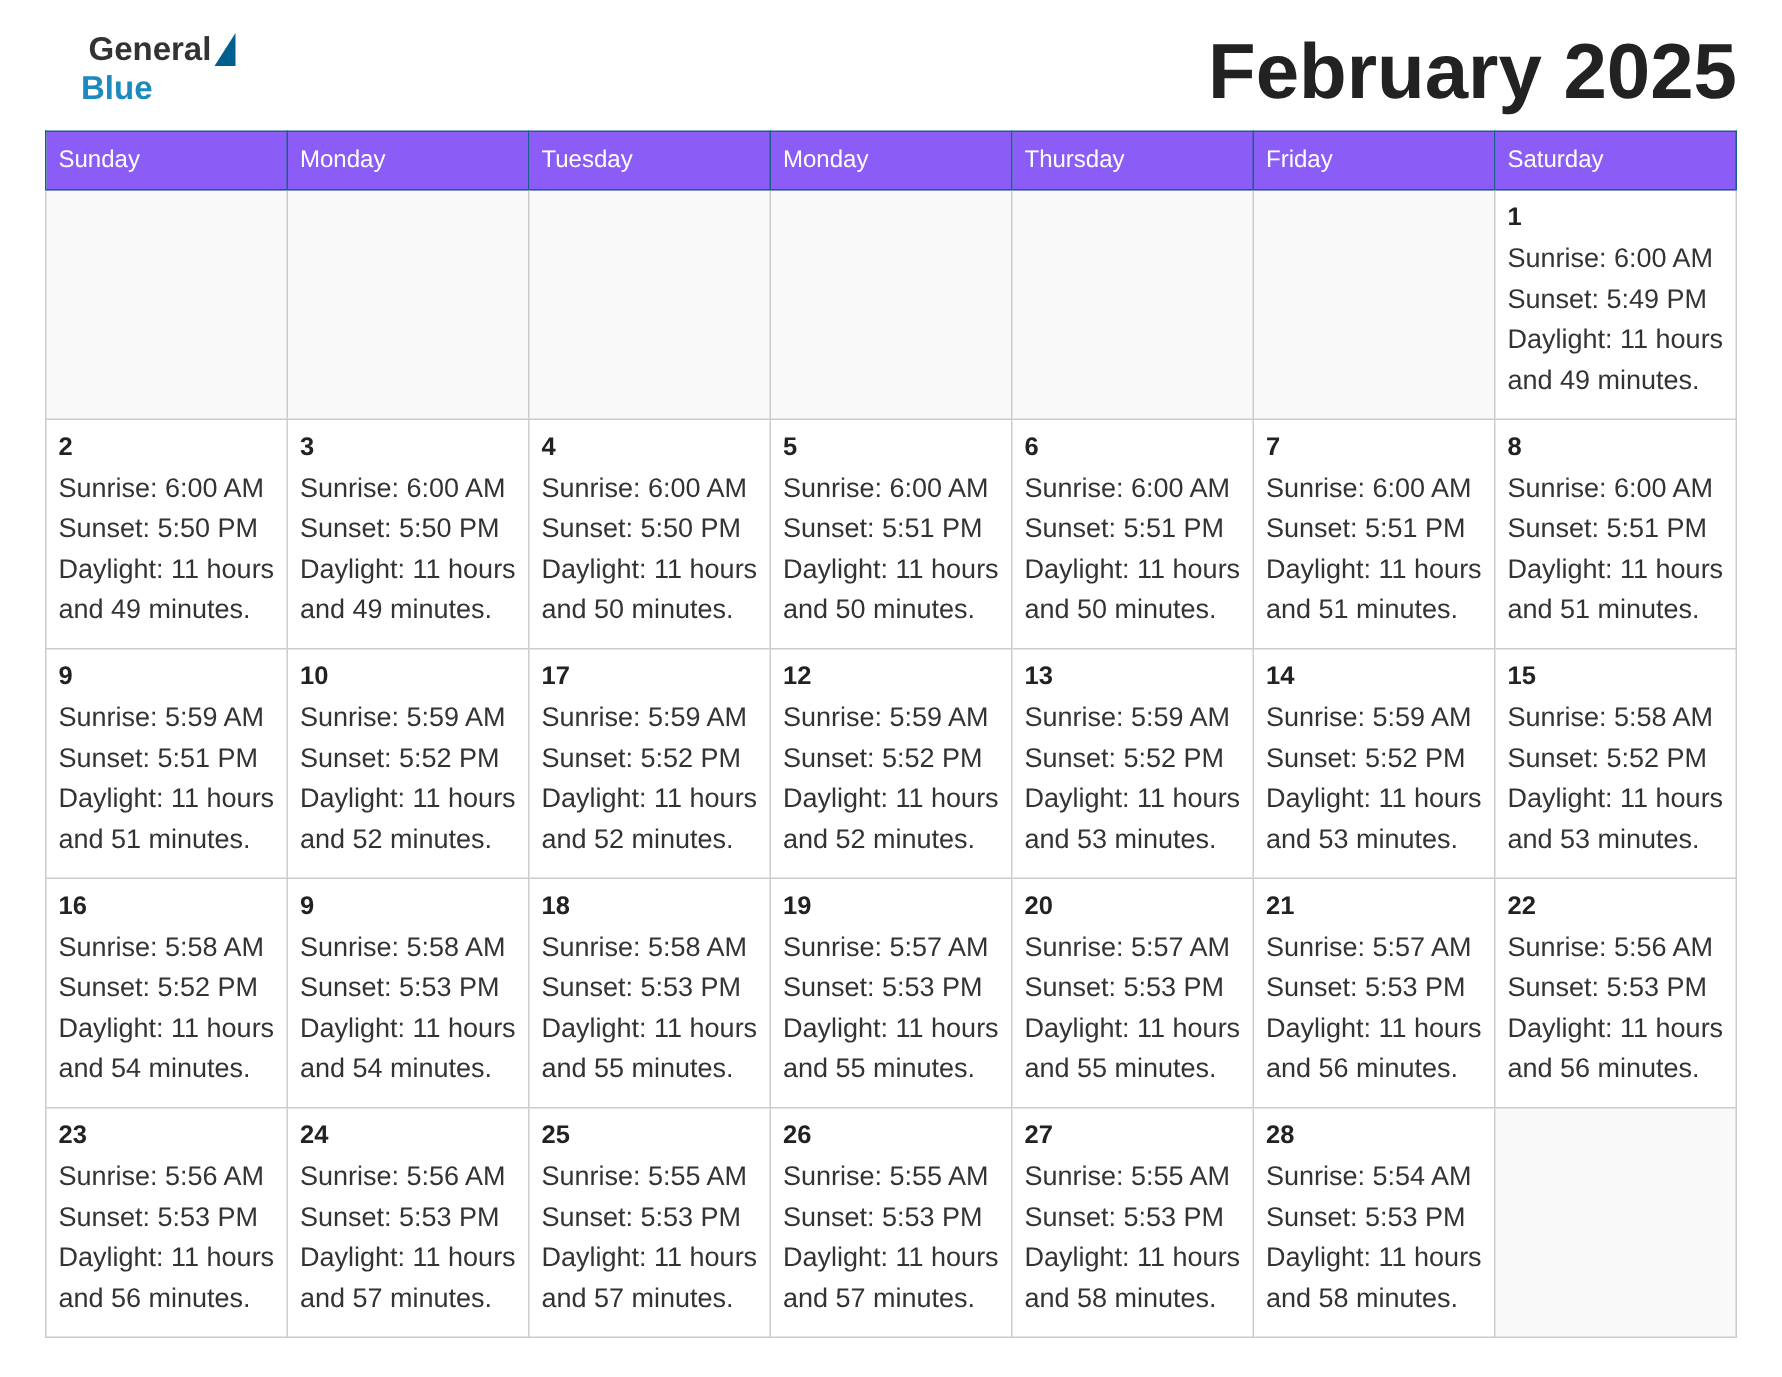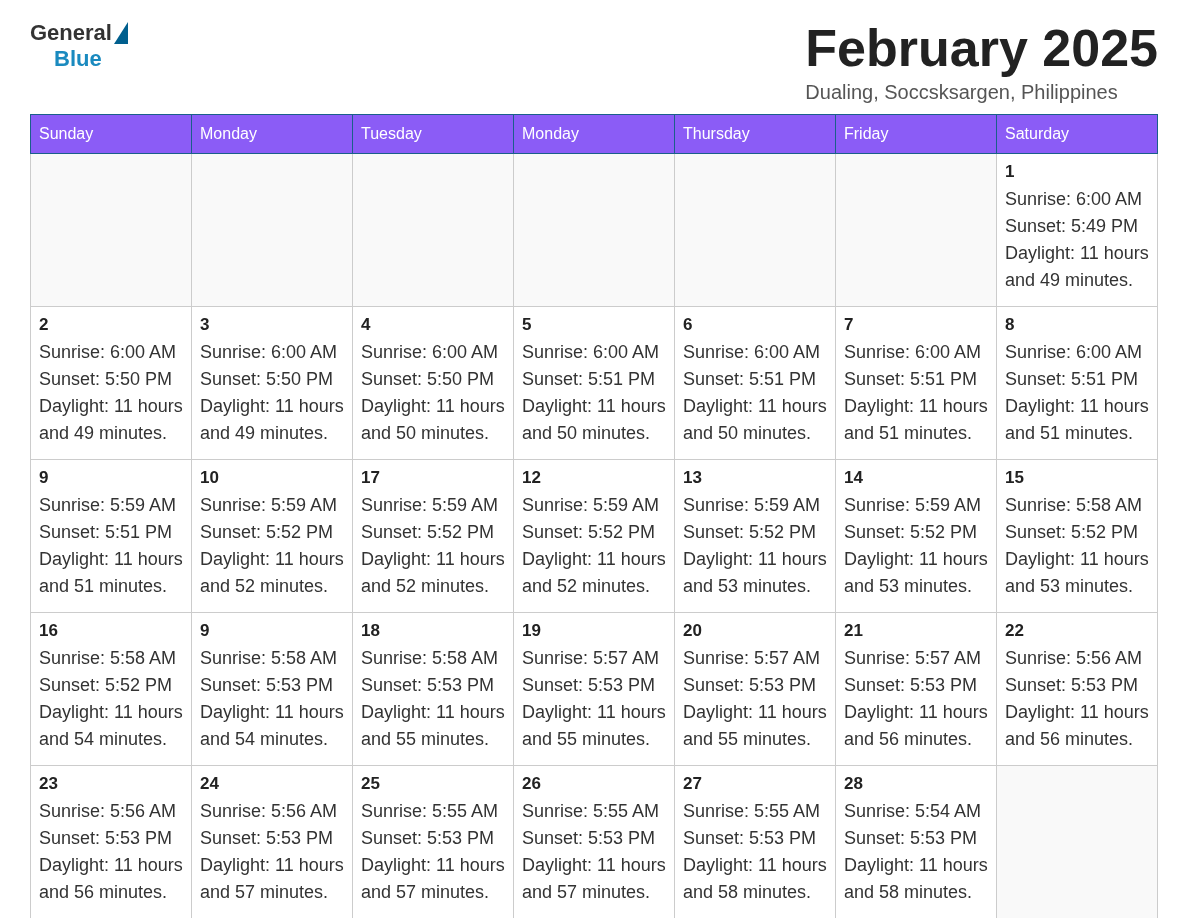--- a/index.html
+++ b/index.html
@@ -20,20 +20,21 @@
       display: flex;
       flex-direction: column;
       align-items: flex-start;
     }
     .logo-top {
       display: flex;
       align-items: center;
       font-size: 22px;
       font-weight: bold;
       color: #333;
+      margin-left: 29px;
     }
     .logo-general { color: #333; }
     .logo-triangle {
       width: 0;
       height: 0;
       border-left: 14px solid transparent;
       border-right: 0px solid transparent;
       border-bottom: 22px solid #005f8e;
       margin: 0 2px;
       display: inline-block;
@@ -106,21 +107,20 @@
 <div class="header">
   <div class="logo">
     <div class="logo-top">
       <span class="logo-general">General</span>
       <span class="logo-triangle"></span>
     </div>
     <div class="logo-blue">Blue</div>
   </div>
   <div class="title-area">
     <div class="month-title">February 2025</div>
-    <div class="location">Dualing, Soccsksargen, Philippines</div>
   </div>
 </div>
 
 <table class="calendar">
   <thead>
     <tr>
     <th>Sunday</th>
         <th>Monday</th>
         <th>Tuesday</th>
         <th>Monday</th>

